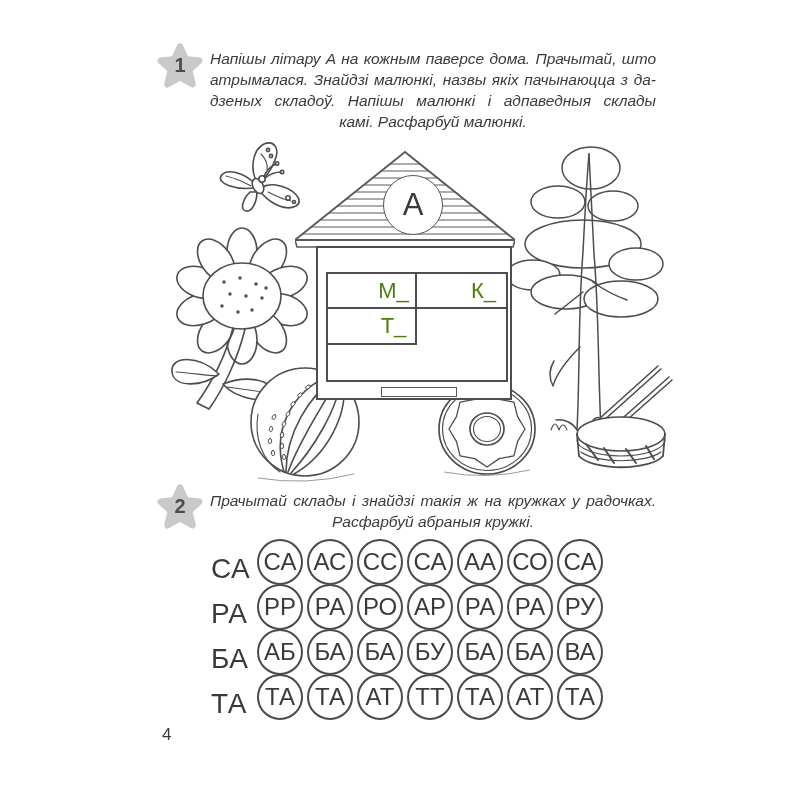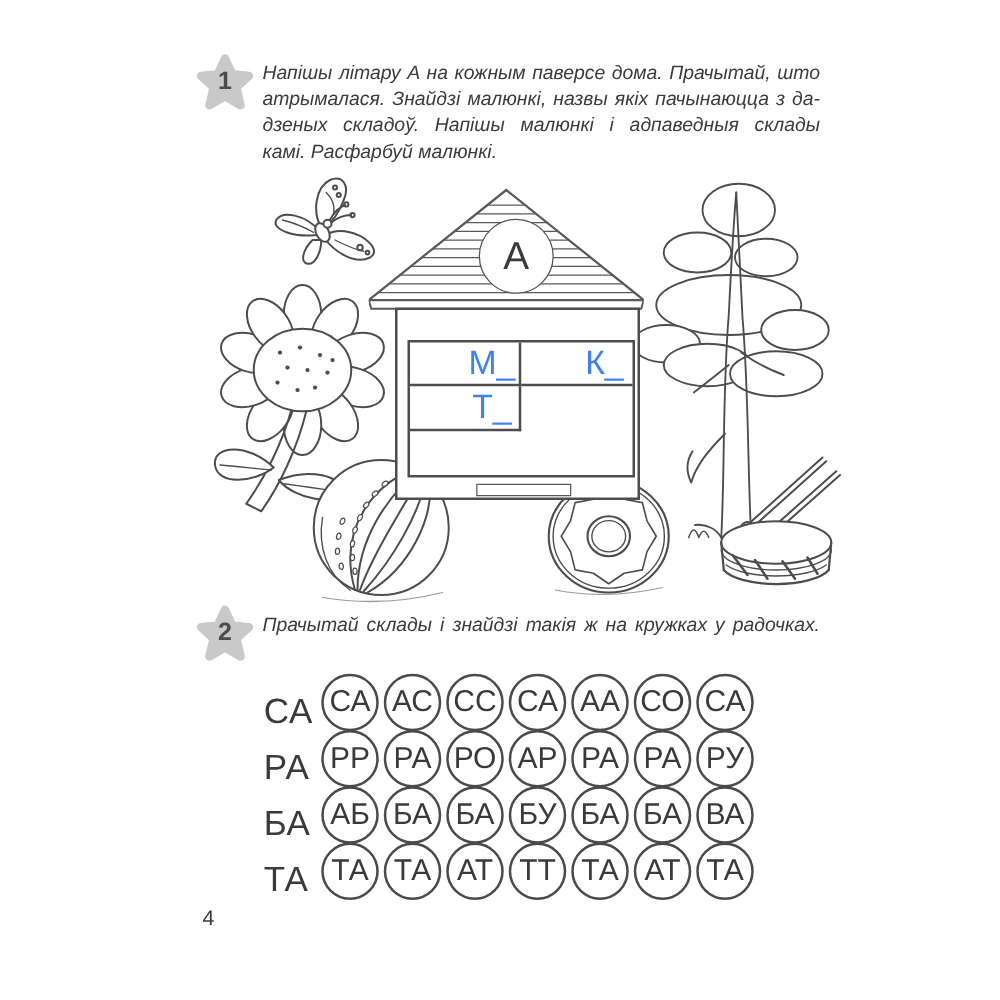--- a/index.html
+++ b/index.html
@@ -17,21 +17,21 @@
   .badge { width: 46px; height: 46px; }
   .badge svg { position: absolute; left: 0; top: 0; }
   .badge .num {
     position: absolute; left: 0; top: 0; width: 46px; height: 44px;
     display: flex; align-items: center; justify-content: center;
     font-size: 20px; font-weight: 600; color: #4b4b4b;
   }
 
   
   .instr { width: 446px; font-size: 15.5px; line-height: 21px; color: #3b3b3b; font-style: italic; }
-  .instr .line { white-space: nowrap; }
+  .instr .line { white-space: nowrap; text-align: center; }
   .instr .just { text-align: justify; text-align-last: justify; white-space: normal; height: 21px; overflow: hidden; }
 
   
   .house { left: 295px; top: 148px; width: 220px; height: 252px; }
   .roof-circle {
     position: absolute; left: 88px; top: 27px; width: 58px; height: 58px;
     background: #fff; border: 1.5px solid #555; border-radius: 50%;
     display: flex; align-items: center; justify-content: center;
     font-size: 31px; color: #3a3a3a; z-index: 3;
   }
@@ -40,21 +40,21 @@
     background: #fff; border: 2px solid #4d4d4d; z-index: 2;
   }
   .syll-table {
     position: absolute; left: 8px; top: 24px; width: 178px; height: 106px;
     border: 2px solid #4d4d4d;
     display: grid; grid-template-columns: 1fr 1fr; grid-template-rows: 1fr 1fr 1fr;
     background: #fff;
   }
   .syll-cell {
     display: flex; align-items: center; justify-content: center;
-    font-size: 27px; color: #3b82f6;
+    font-size: 22px; color: #4d7c0f;
     border-right: 2px solid #4d4d4d; border-bottom: 2px solid #4d4d4d; padding-left: 44px;
   }
   .syll-cell:nth-child(2n) { border-right: none; }
   .syll-cell:nth-child(5), .syll-cell:nth-child(6) { border-bottom: none; text-decoration: underline; }
   .house-step {
     position: absolute; left: 63px; top: 139px; width: 74px; height: 8px;
     border: 1.5px solid #5a5a5a; background: #fff;
   }
 
   
@@ -249,20 +249,21 @@
   </svg>
 
   <div class="abs badge" style="left:157px; top:484px;">
     <svg width="46" height="46" viewBox="0 0 48 48">
       <path d="M24 4 L30 17 L44 18.5 L33.5 28 L37 43 L24 35.5 L11 43 L14.5 28 L4 18.5 L18 17 Z" fill="#c9c9c9" stroke="#c9c9c9" stroke-width="7" stroke-linejoin="round"></path>
     </svg>
     <span class="num">2</span>
   </div>
   <div class="abs instr" style="left:210px; top:490px;">
     <div class="line just">Прачытай склады і знайдзі такія ж на кружках у радочках.</div>
+    <div class="line">Расфарбуй абраныя кружкі.</div>
   </div>
 
   <div class="abs rows">
     <div class="srow">
       <div class="rlabel">СА</div>
       <div class="circle">СА</div>
       <div class="circle">АС</div>
       <div class="circle">СС</div>
       <div class="circle">СА</div>
       <div class="circle">АА</div>

